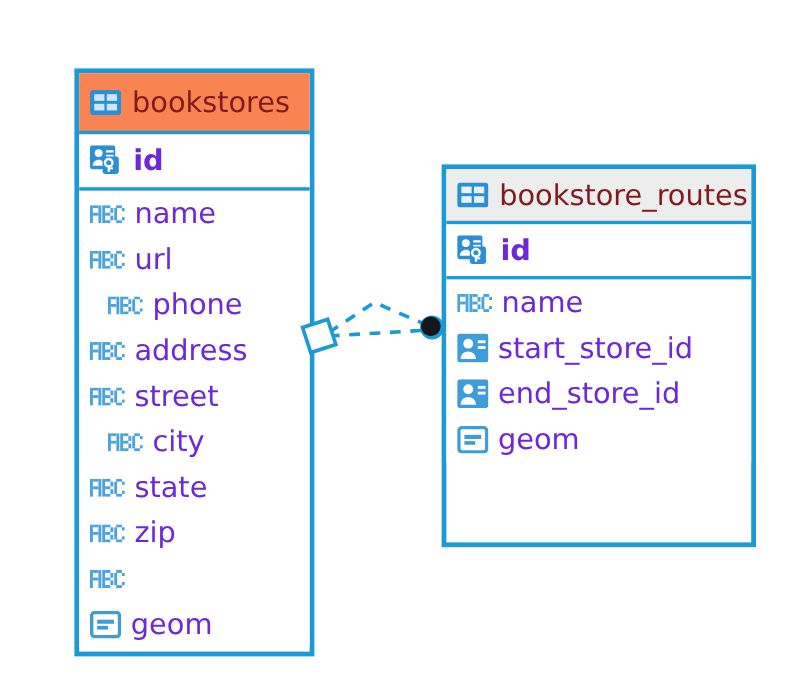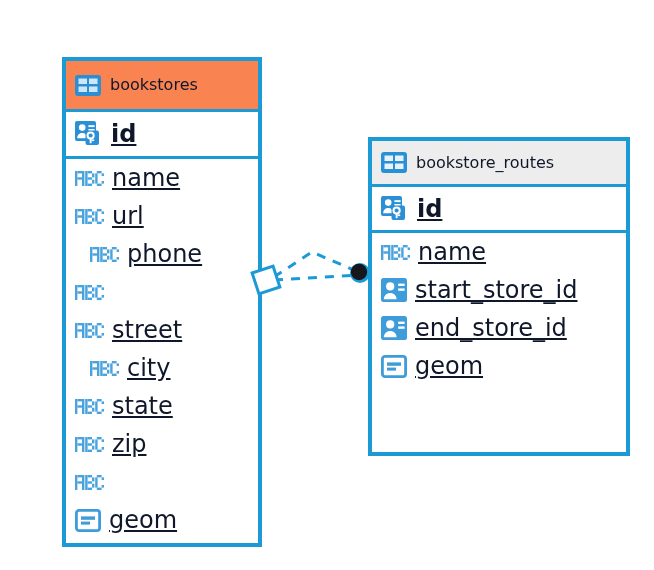--- a/index.html
+++ b/index.html
@@ -35,22 +35,22 @@
     align-items: center;
     box-sizing: border-box;
     padding: 0 9px;
     gap: 9px;
     border-bottom: 3px solid #1b9ad6;
   }
   .entity-header.orange { background: #fa8352; }
   .entity-header.grey   { background: #ededed; }
 
   .entity-title {
-    font-size: 16px;
-    color: #0f172a;
+    font-size: 24px;
+    color: #7f1d1d;
     line-height: 1;
     white-space: nowrap;
   }
 
   .pk-row {
     display: flex;
     align-items: center;
     box-sizing: border-box;
     padding: 0 9px;
     gap: 8px;
@@ -65,24 +65,23 @@
     display: flex;
     align-items: center;
     box-sizing: border-box;
     padding: 0 9px;
     gap: 8px;
     background: #ffffff;
   }
 
   .field-label {
     font-size: 24px;
-    color: #0f172a;
+    color: #6d28d9;
     line-height: 1;
     white-space: nowrap;
-    text-decoration: underline;
   }
 
   
   .icon {
     flex: 0 0 auto;
     display: block;
   }
   .icon.table-icon  { width: 26px; height: 21px; }
   .icon.key-icon    { width: 28px; height: 26px; }
   .icon.abc-icon    { width: 29px; height: 15px; }
@@ -226,20 +225,21 @@
             <rect x="17" y="8.7" width="2.4" height="3.9"></rect>
               <rect x="12.6" y="12.6" width="4.4" height="2.4"></rect>
             <rect x="21.8" y="0" width="4.8" height="2.4"></rect>
               <rect x="20.2" y="2.4" width="2.4" height="10.2"></rect>
             <rect x="21.8" y="12.6" width="4.8" height="2.4"></rect>
               <rect x="26.6" y="2.4" width="2.4" height="2.6"></rect>
             <rect x="26.6" y="10" width="2.4" height="2.6"></rect>
           </g>
         </svg>
       </span>
+      <span class="field-label">address</span>
     </div>
 
     <div class="field-row" style="height:38px;">
       <span class="icon abc-icon">
         <svg viewBox="0 0 29 15" width="29" height="15" aria-hidden="true">
           <g fill="#4aa3dc">
             <rect x="0" y="0" width="2.4" height="15"></rect>
               <rect x="2.4" y="0" width="4.6" height="2.4"></rect>
             <rect x="7" y="0" width="2.4" height="15"></rect>
               <rect x="2.4" y="6.3" width="4.6" height="2.4"></rect>

